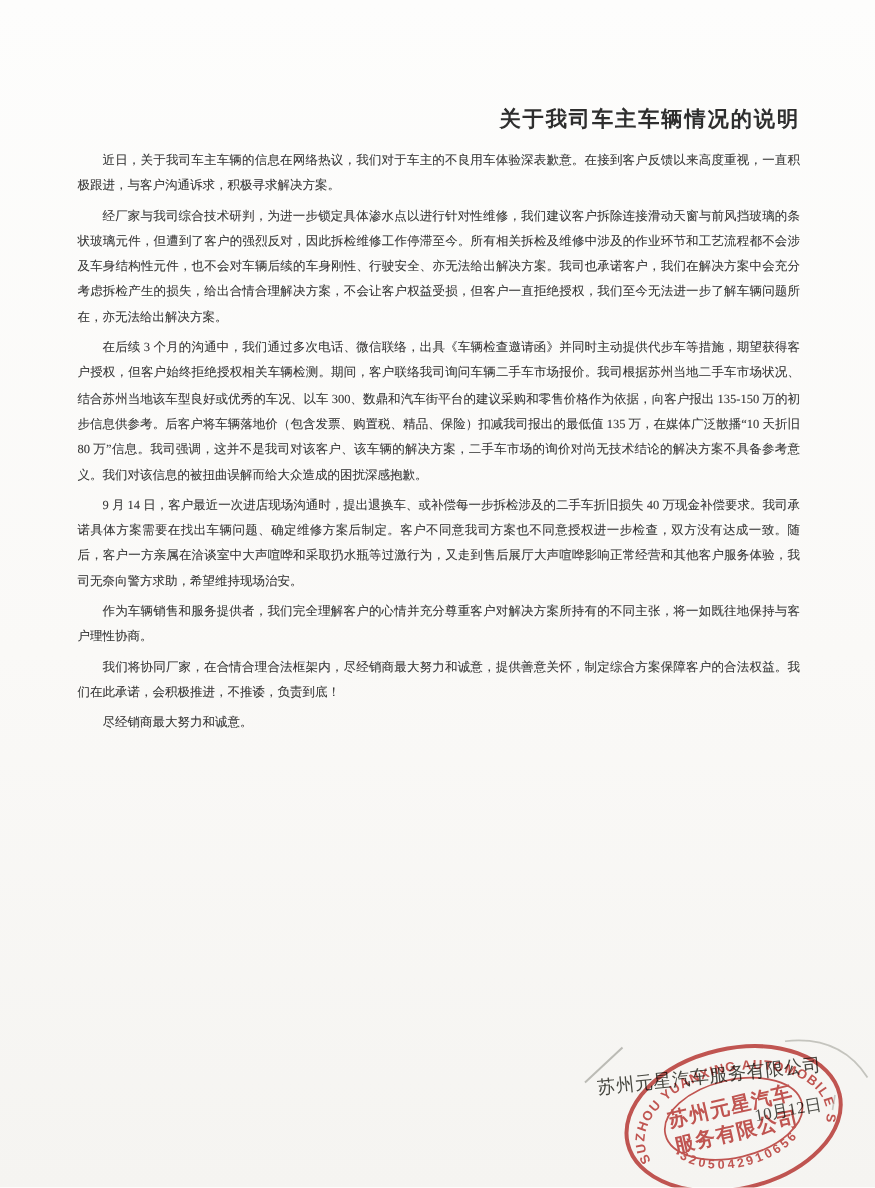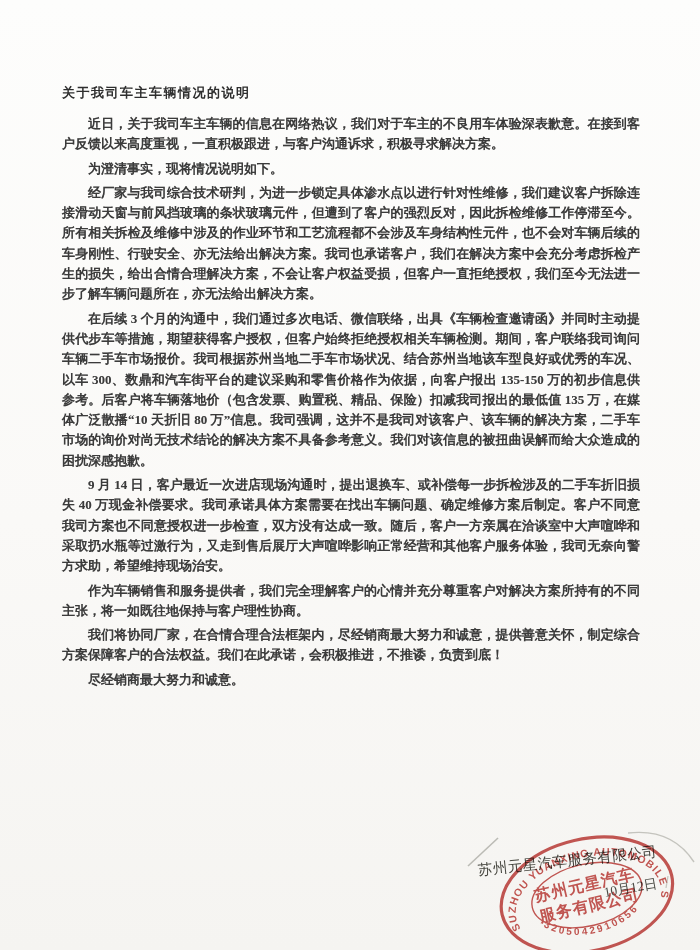--- a/index.html
+++ b/index.html
@@ -10,30 +10,29 @@
   }
   .page{
     position:relative;width:700px;height:950px;
     background:linear-gradient(180deg,#fdfdfc 0%,#faf9f7 55%,#f5f4f1 100%);
   }
   .doc{
     position:absolute;left:62px;top:84px;width:578px;
     color:#3b3b3b;
   }
   .doc-title{
-    text-align:left;font-weight:bold;font-size:13px;color:#2e2e2e;
+    text-align:right;font-weight:bold;font-size:17px;color:#2e2e2e;
     letter-spacing:1.5px;margin:0 0 12px 0;
   }
   .doc p{
     margin:0 0 4px 0;
-    font-size:13px;line-height:20.3px;
+    font-size:10px;line-height:20.3px;
     text-indent:2em;text-align:justify;
     color:#3b3b3b;
     text-shadow:0 0 0.4px rgba(60,60,60,.35);
-    font-weight:bold;
   }
   .sig-line{
     position:absolute;left:478px;top:861px;
     font-size:14.5px;color:#46463f;letter-spacing:0.5px;
     transform:rotate(-6deg);transform-origin:left center;
     white-space:nowrap;z-index:1;
   }
   .sig-date{
     position:absolute;left:604px;top:884px;
     font-size:13.5px;color:#4a4a44;
@@ -52,21 +51,20 @@
   .pen-marks{position:absolute;left:0;top:0;z-index:3;pointer-events:none;}
 </style>
 </head>
 <body>
 
 <div class="page">
 
   <div class="doc">
     <h1 class="doc-title">关于我司车主车辆情况的说明</h1>
     <p>近日，关于我司车主车辆的信息在网络热议，我们对于车主的不良用车体验深表歉意。在接到客户反馈以来高度重视，一直积极跟进，与客户沟通诉求，积极寻求解决方案。</p>
-    <p>为澄清事实，现将情况说明如下。</p>
     <p>经厂家与我司综合技术研判，为进一步锁定具体渗水点以进行针对性维修，我们建议客户拆除连接滑动天窗与前风挡玻璃的条状玻璃元件，但遭到了客户的强烈反对，因此拆检维修工作停滞至今。所有相关拆检及维修中涉及的作业环节和工艺流程都不会涉及车身结构性元件，也不会对车辆后续的车身刚性、行驶安全、亦无法给出解决方案。我司也承诺客户，我们在解决方案中会充分考虑拆检产生的损失，给出合情合理解决方案，不会让客户权益受损，但客户一直拒绝授权，我们至今无法进一步了解车辆问题所在，亦无法给出解决方案。</p>
     <p>在后续 3 个月的沟通中，我们通过多次电话、微信联络，出具《车辆检查邀请函》并同时主动提供代步车等措施，期望获得客户授权，但客户始终拒绝授权相关车辆检测。期间，客户联络我司询问车辆二手车市场报价。我司根据苏州当地二手车市场状况、结合苏州当地该车型良好或优秀的车况、以车 300、数鼎和汽车街平台的建议采购和零售价格作为依据，向客户报出 135-150 万的初步信息供参考。后客户将车辆落地价（包含发票、购置税、精品、保险）扣减我司报出的最低值 135 万，在媒体广泛散播“10 天折旧 80 万”信息。我司强调，这并不是我司对该客户、该车辆的解决方案，二手车市场的询价对尚无技术结论的解决方案不具备参考意义。我们对该信息的被扭曲误解而给大众造成的困扰深感抱歉。</p>
     <p>9 月 14 日，客户最近一次进店现场沟通时，提出退换车、或补偿每一步拆检涉及的二手车折旧损失 40 万现金补偿要求。我司承诺具体方案需要在找出车辆问题、确定维修方案后制定。客户不同意我司方案也不同意授权进一步检查，双方没有达成一致。随后，客户一方亲属在洽谈室中大声喧哗和采取扔水瓶等过激行为，又走到售后展厅大声喧哗影响正常经营和其他客户服务体验，我司无奈向警方求助，希望维持现场治安。</p>
     <p>作为车辆销售和服务提供者，我们完全理解客户的心情并充分尊重客户对解决方案所持有的不同主张，将一如既往地保持与客户理性协商。</p>
     <p>我们将协同厂家，在合情合理合法框架内，尽经销商最大努力和诚意，提供善意关怀，制定综合方案保障客户的合法权益。我们在此承诺，会积极推进，不推诿，负责到底！</p>
     <p>尽经销商最大努力和诚意。</p>
   </div>
 
   <div class="sig-line">苏州元星汽车服务有限公司</div>
   <div class="sig-date">10月12日</div>

